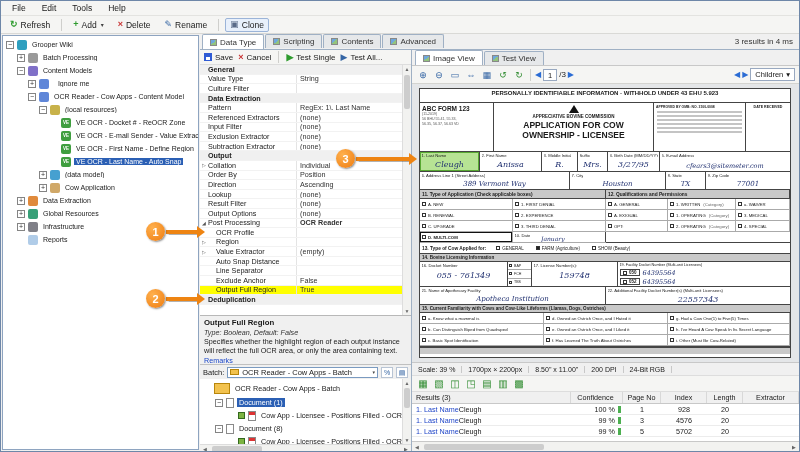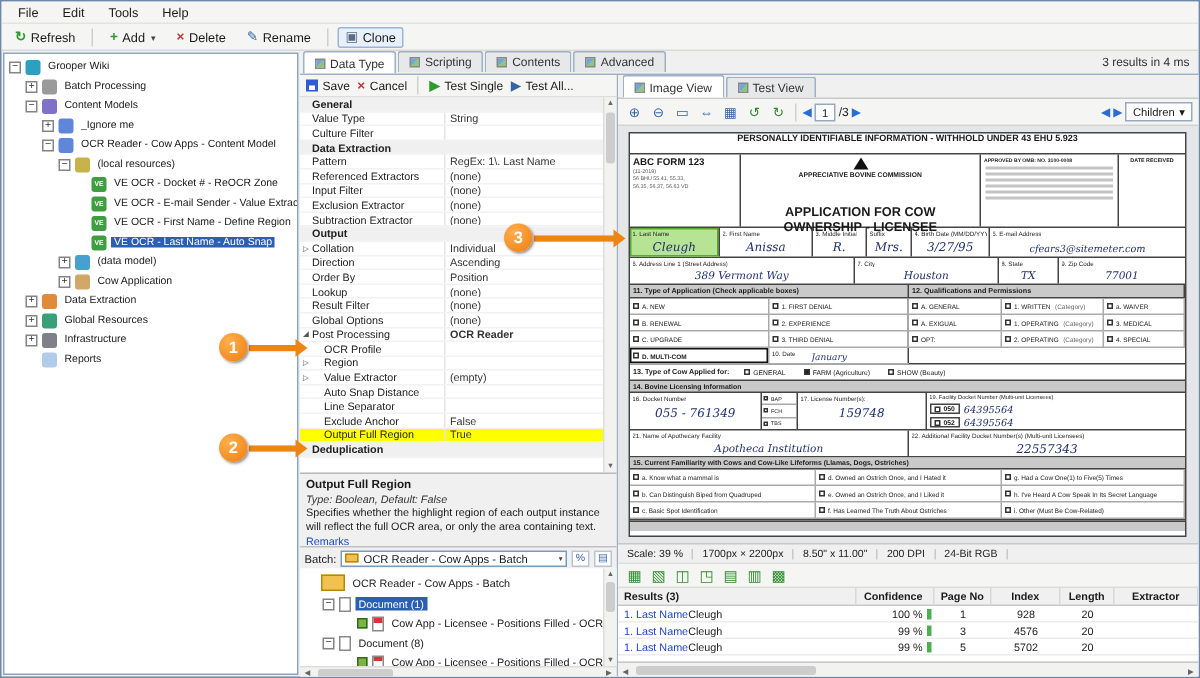--- a/index.html
+++ b/index.html
@@ -105,21 +105,21 @@
 .pagebox{width:14px;height:12px;border:1px solid #98a8c0;background:#fff;text-align:center;font-size:7.5px;line-height:11px}
 .navarrow{color:#2b6cd4;font-size:8px}
 .childbox{display:inline-flex;align-items:center;gap:3px;height:13px;border:1px solid #98a8c0;background:#fff;padding:0 4px;font-size:7.5px}
 .docarea{position:absolute;top:34px;left:0;right:0;height:278px;background:#e4e6e8;padding:4px 7px}
 .page{position:relative;width:372px;height:270px;background:#fff;border:1px solid #444;overflow:hidden;font-family:"Liberation Sans",sans-serif}
 .scalebar{position:absolute;top:312px;left:0;right:0;height:13px;background:#f0f0f0;border-top:1px solid #c8c8c8;display:flex;align-items:center;font-size:7px;color:#222}
 .seg{padding:0 6px;border-right:1px solid #c8c8c8;white-space:nowrap}
 .gbar{position:absolute;top:325px;left:0;right:0;height:17px;background:#f5f5f3;border-top:1px solid #ddd;border-bottom:1px solid #ddd;display:flex;align-items:center;gap:2px;padding-left:4px}
 .gico{width:14px;height:14px;display:flex;align-items:center;justify-content:center;font-size:10px;color:#2e8b2e}
 .results{position:absolute;top:342px;left:0;right:0;height:49px;background:#fff}
-.rhead{display:flex;height:12px;background:#f0f0f0;border-bottom:1px solid #c8c8c8;font-size:7.2px;font-weight:bold;align-items:center}
+.rhead{display:flex;height:12px;background:#f0f0f0;border-bottom:1px solid #c8c8c8;font-size:7.2px;font-weight:normal;align-items:center}
 .rrow{display:flex;height:11px;border-bottom:1px solid #ececec;font-size:7.2px;align-items:center}
 .cname{flex:1;padding-left:4px;white-space:nowrap;overflow:hidden}
 .cconf{width:52px;text-align:right;padding-right:2px}
 .cpage{width:38px;text-align:center}
 .cindex{width:46px;text-align:center}
 .clen{width:36px;text-align:center}
 .cext{width:56px;text-align:center}
 .rhead>span{border-right:1px solid #d8d8d8;height:100%;display:flex;align-items:center;justify-content:center}
 .rhead .cname{justify-content:flex-start}
 .rrow .pfx{color:#1f45c8}
@@ -129,21 +129,21 @@
 
 
 .fbanner{position:absolute;top:1px;left:0;right:0;text-align:center;font-size:6px;font-weight:bold}
 .fhdr{position:absolute;top:13px;left:0;right:0;height:50px;border-top:1px solid #444;border-bottom:1px solid #444;display:flex}
 .fhl{width:74px;border-right:1px solid #444;padding:2px}
 .fhl .code{font-weight:bold;font-size:6.5px}
 .fhl .tiny{font-size:3.6px;color:#555;line-height:1.4}
 .fhm{width:160px;border-right:1px solid #444;text-align:center;padding-top:2px}
 .logo{width:0;height:0;border-left:5px solid transparent;border-right:5px solid transparent;border-bottom:8px solid #111;margin:0 auto}
 .agency{font-size:4.5px;font-weight:bold;margin-top:1px}
-.ftitle{font-size:8.5px;font-weight:bold;line-height:1.15;margin-top:18px}
+.ftitle{font-size:8.5px;font-weight:bold;line-height:1.15;margin-top:2px}
 .fhr{flex:1;padding:2px;border-right:1px solid #444}
 .fhr .omb{font-size:3.4px;font-weight:bold}
 .fake{height:2px;background:#c4c4c4;margin:2px 1px}
 .fdate{width:44px;padding:2px;font-size:3.6px;font-weight:bold;text-align:center}
 .frow{position:absolute;left:0;right:0;display:flex;border-bottom:1px solid #444}
 .fc{position:relative;border-right:1px solid #444;height:100%}
 .fc:last-child{border-right:none}
 .fl{position:absolute;top:0.5px;left:1.5px;font-size:4.2px;white-space:nowrap;overflow:hidden;max-width:95%}
 .fv{position:absolute;left:0;right:0;top:8px;text-align:center;font-family:"DejaVu Serif",serif;font-style:italic;font-size:8px;color:#203070;white-space:nowrap;overflow:hidden}
 .fv.small{font-size:6.5px;top:10px}
@@ -441,45 +441,45 @@
                 </div>
 
                 <div class="prow">
                   <span class="pglyph">▷</span>
                   <span class="plabel">Collation</span>
                   <span class="pval">Individual</span>
                 </div>
 
                 <div class="prow">
                   <span class="pglyph"></span>
+                  <span class="plabel">Order By</span>
+                  <span class="pval">Position</span>
+                </div>
+
+                <div class="prow">
+                  <span class="pglyph"></span>
                   <span class="plabel">Direction</span>
                   <span class="pval">Ascending</span>
                 </div>
 
                 <div class="prow">
                   <span class="pglyph"></span>
-                  <span class="plabel">Order By</span>
-                  <span class="pval">Position</span>
-                </div>
-
-                <div class="prow">
-                  <span class="pglyph"></span>
                   <span class="plabel">Lookup</span>
                   <span class="pval">(none)</span>
                 </div>
 
                 <div class="prow">
                   <span class="pglyph"></span>
                   <span class="plabel">Result Filter</span>
                   <span class="pval">(none)</span>
                 </div>
 
                 <div class="prow">
                   <span class="pglyph"></span>
-                  <span class="plabel">Global Options</span>
+                  <span class="plabel">Output Options</span>
                   <span class="pval">(none)</span>
                 </div>
 
                 <div class="prow boldval">
                   <span class="pglyph">◢</span>
                   <span class="plabel">Post Processing</span>
                   <span class="pval">OCR Reader</span>
                 </div>
 
                 <div class="prow sub">

